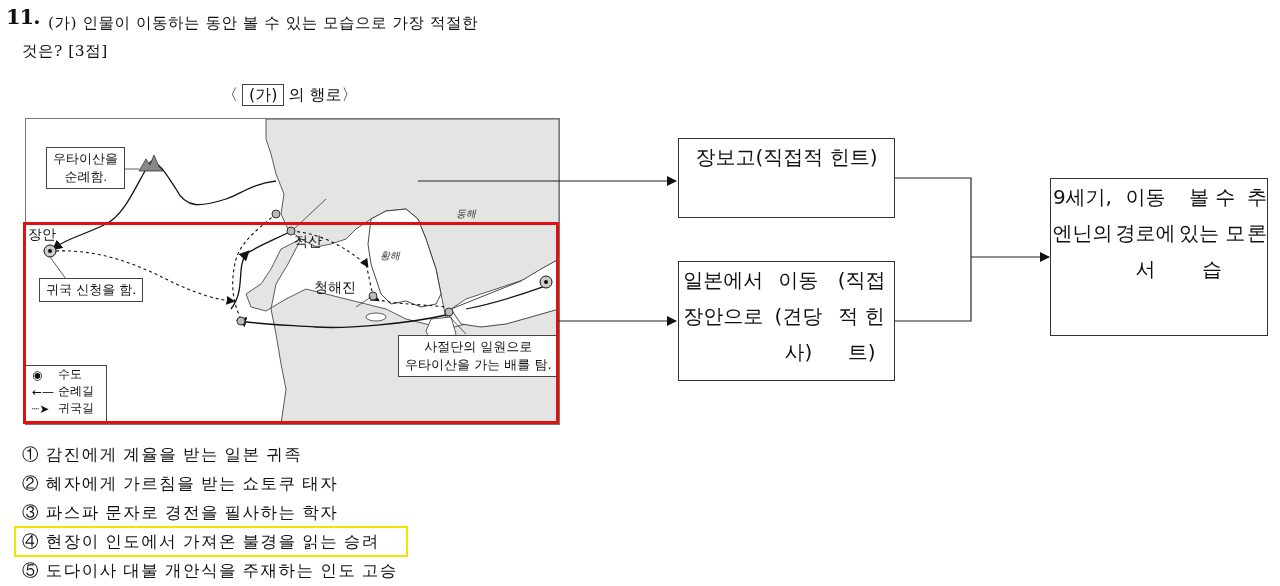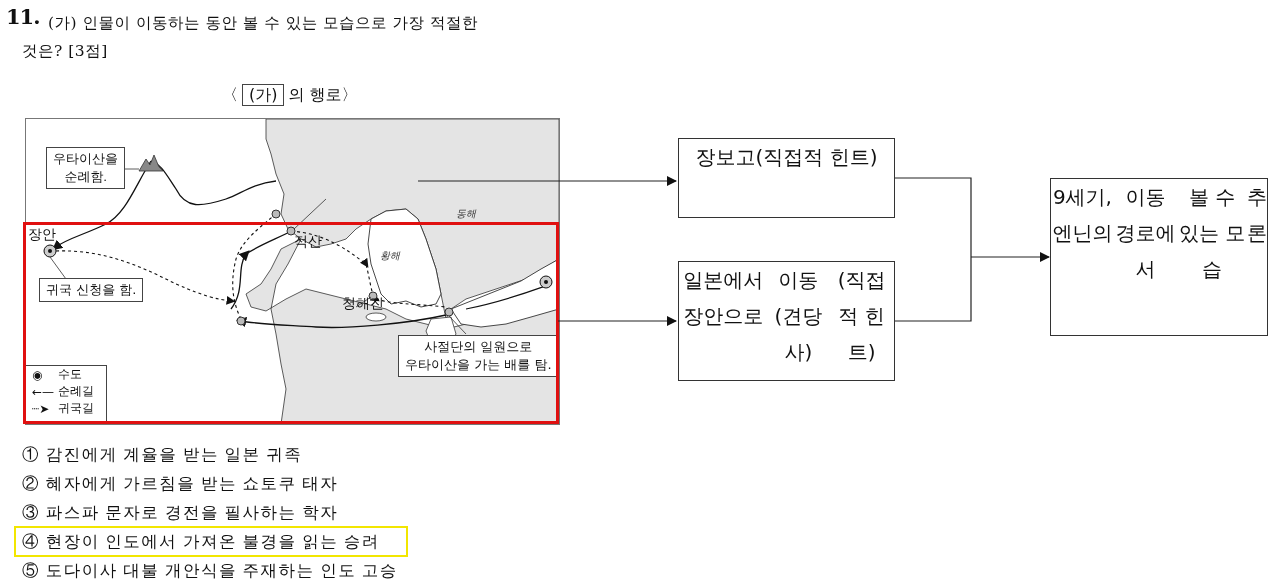--- a/index.html
+++ b/index.html
@@ -119,21 +119,21 @@
     <div>순례함.</div>
   </div>
   <div class="callout" style="left:13px; top:159px;">귀국 신청을 함.</div>
   <div class="callout" style="left:372px; top:216px;">
     <div>사절단의 일원으로</div>
     <div>우타이산을 가는 배를 탐.</div>
   </div>
 
   <div class="placename" style="left:2px; top:107px;">장안</div>
   <div class="placename" style="left:268px; top:114px;">적산</div>
-  <div class="placename" style="left:288px; top:176px;margin-left:28px;">청해진</div>
+  <div class="placename" style="left:288px; top:160px;">청해진</div>
   <div class="seaname" style="left:307px; top:130px;margin-left:47px;">황해</div>
   <div class="seaname" style="left:430px; top:88px;text-align:right;">동해</div>
 
   <div class="legend">
     <div class="row">
       <span class="sym">◉</span>
       <span>수도</span>
     </div>
     <div class="row">
       <span class="sym">←—</span>

